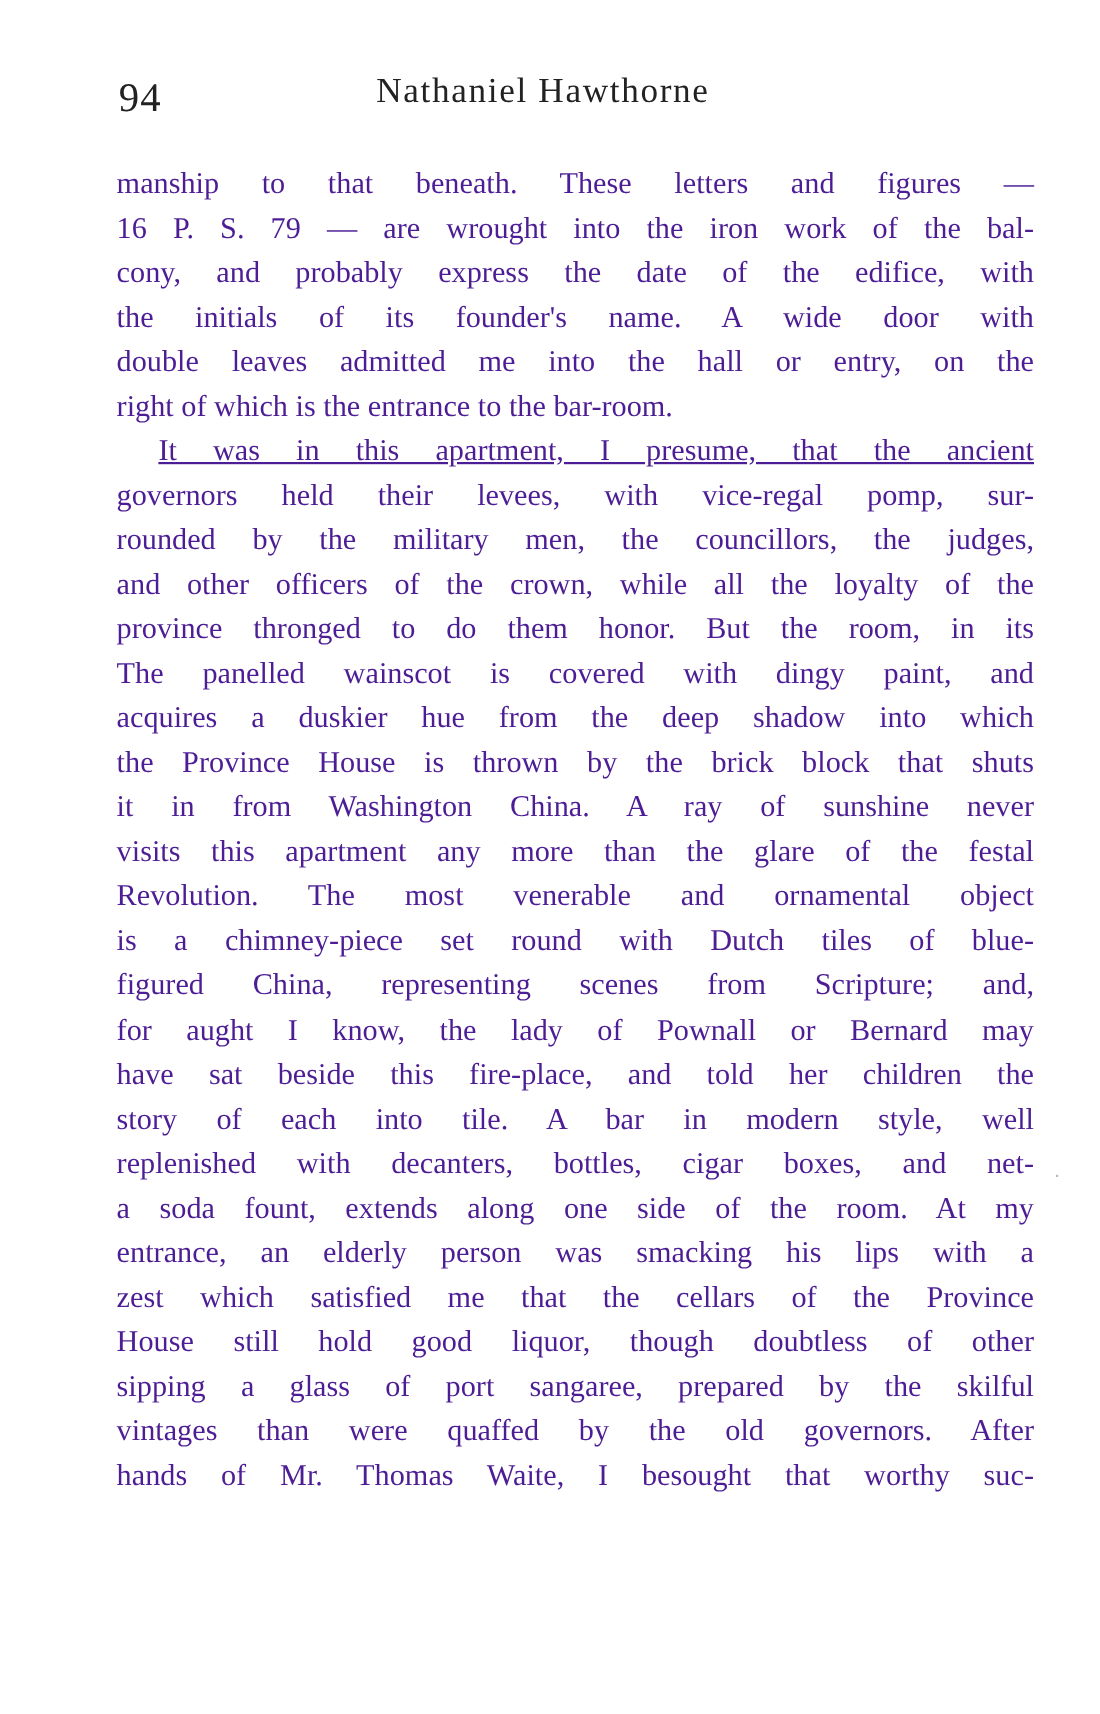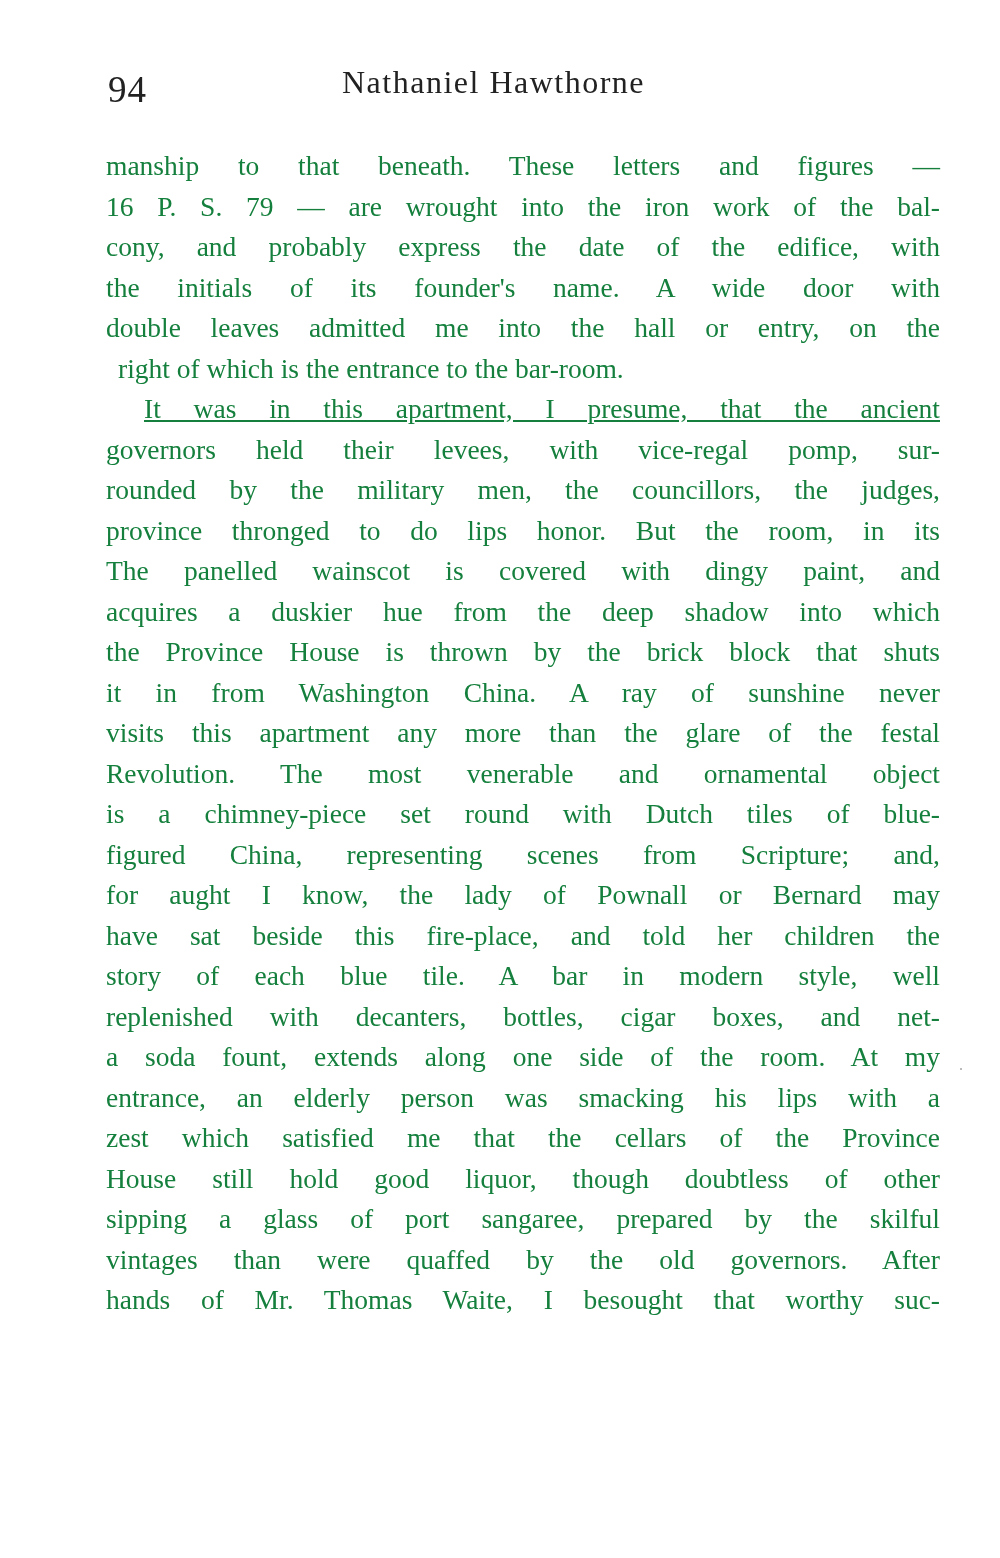--- a/index.html
+++ b/index.html
@@ -52,25 +52,24 @@
       width: 834px;
     }
     .line {
       display: block;
       height: 40.5px;
       line-height: 40.5px;
       font-size: 27.5px;
       white-space: nowrap;
       text-align: justify;
       text-align-last: justify;
-      color: #15803d;
+      color: #4c1d95;
     }
     .line.last {
       text-align-last: left;
-      margin-left: 12px;
     }
     .line.indent {
       padding-left: 38px;
       text-decoration: underline;
     }
     .margin-mark {
       position: absolute;
       left: 960px;
       top: 1068px;
       width: 2px;
@@ -93,32 +92,33 @@
         <span class="line">16 P. S. 79 — are wrought into the iron work of the bal-</span>
         <span class="line">cony, and probably express the date of the edifice, with</span>
         <span class="line">the initials of its founder's name.  A wide door with</span>
         <span class="line">double leaves admitted me into the hall or entry, on the</span>
         <span class="line last">right of which is the entrance to the bar-room.</span>
       </div>
       <div>
         <span class="line indent">It was in this apartment, I presume, that the ancient</span>
         <span class="line">governors held their levees, with vice-regal pomp, sur-</span>
         <span class="line">rounded by the military men, the councillors, the judges,</span>
-        <span class="line">province thronged to do lips honor.  But the room, in its</span>
+        <span class="line">and other officers of the crown, while all the loyalty of the</span>
+        <span class="line">province thronged to do them honor.  But the room, in its</span>
         <span class="line">The panelled wainscot is covered with dingy paint, and</span>
         <span class="line">acquires a duskier hue from the deep shadow into which</span>
         <span class="line">the Province House is thrown by the brick block that shuts</span>
         <span class="line">it in from Washington China.  A ray of sunshine never</span>
         <span class="line">visits this apartment any more than the glare of the festal</span>
         <span class="line">Revolution.  The most venerable and ornamental object</span>
         <span class="line">is a chimney-piece set round with Dutch tiles of blue-</span>
         <span class="line">figured China, representing scenes from Scripture; and,</span>
         <span class="line">for aught I know, the lady of Pownall or Bernard may</span>
         <span class="line">have sat beside this fire-place, and told her children the</span>
-        <span class="line">story of each blue tile.  A bar in modern style, well</span>
+        <span class="line">story of each into tile.  A bar in modern style, well</span>
         <span class="line">replenished with decanters, bottles, cigar boxes, and net-</span>
         <span class="line">a soda fount, extends along one side of the room.  At my</span>
         <span class="line">entrance, an elderly person was smacking his lips with a</span>
         <span class="line">zest which satisfied me that the cellars of the Province</span>
         <span class="line">House still hold good liquor, though doubtless of other</span>
         <span class="line">sipping a glass of port sangaree, prepared by the skilful</span>
         <span class="line">vintages than were quaffed by the old governors.  After</span>
         <span class="line">hands of Mr. Thomas Waite, I besought that worthy suc-</span>
       </div>
     </div>

